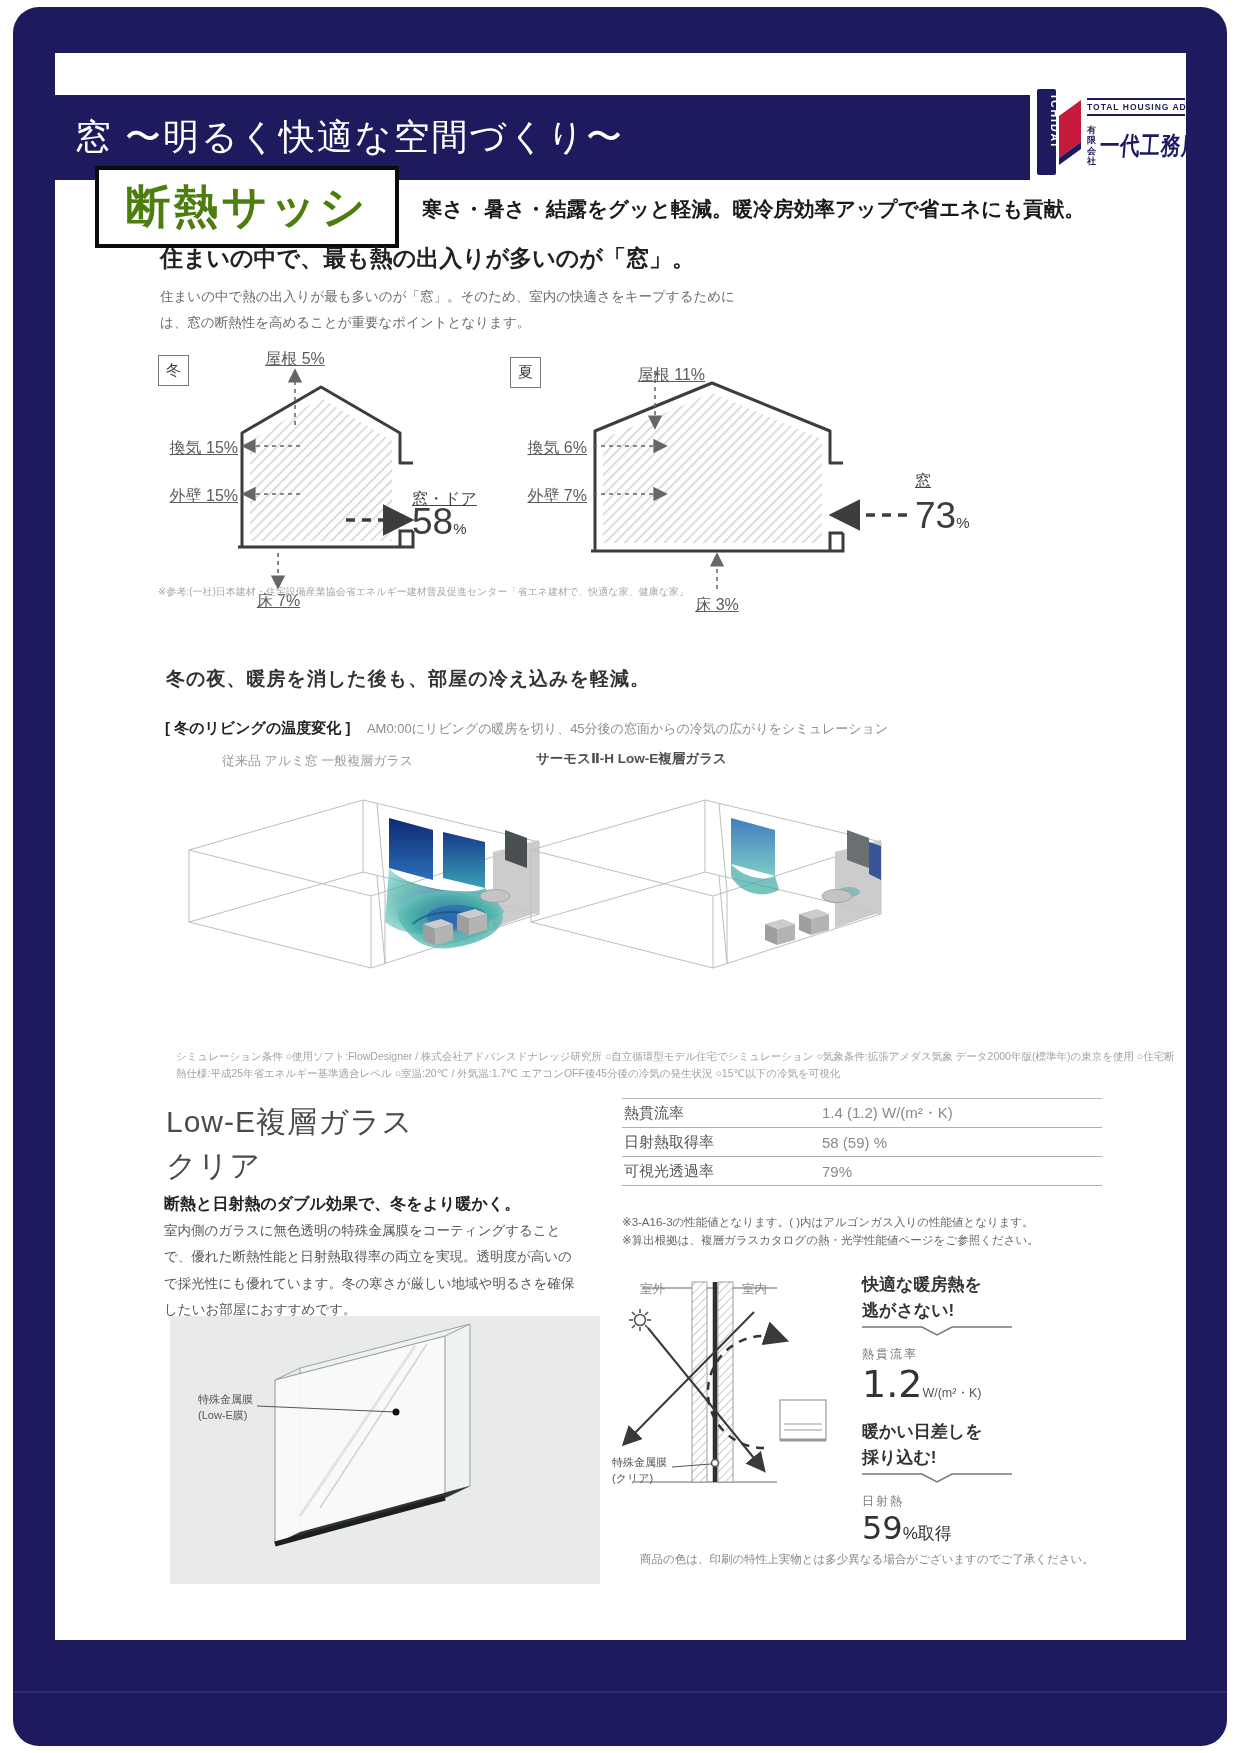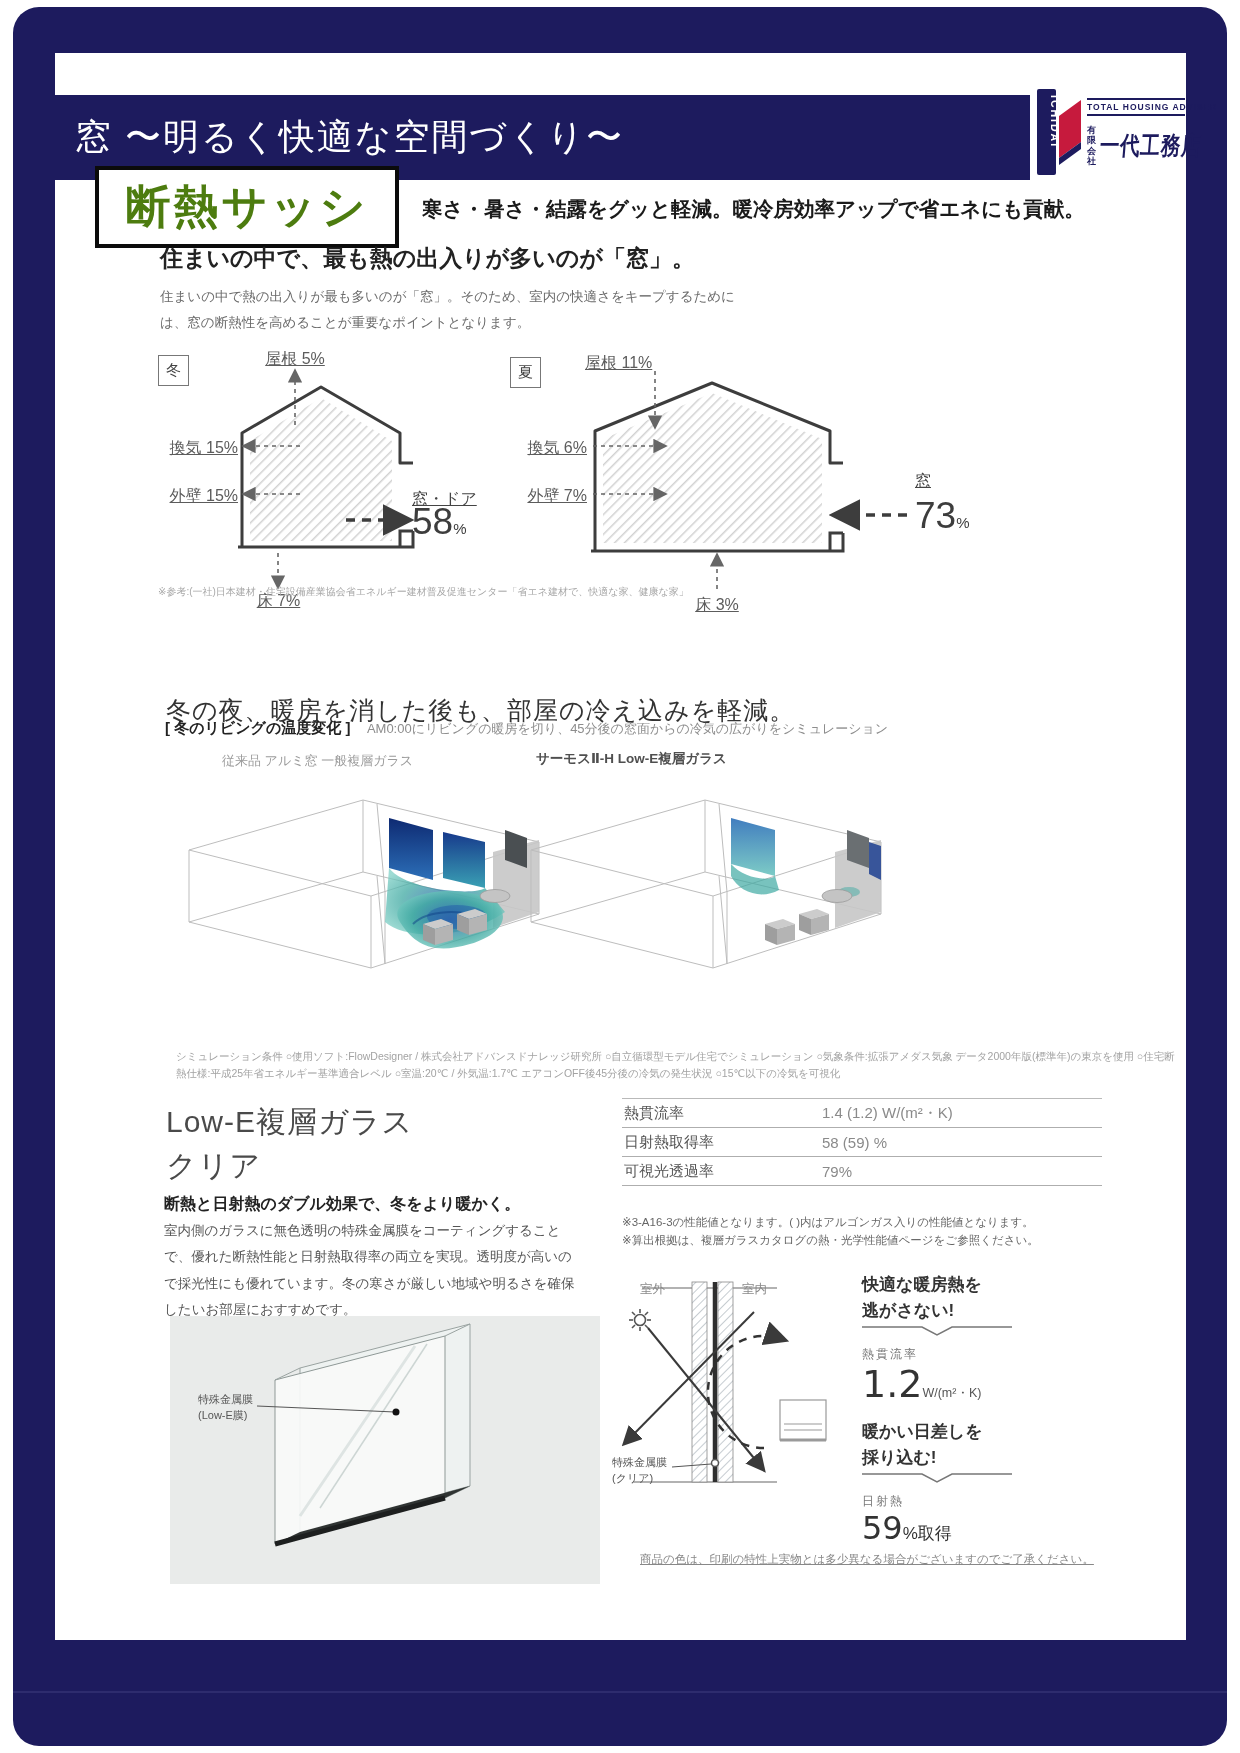--- a/index.html
+++ b/index.html
@@ -23,21 +23,21 @@
   .badge span{font-size:45px;font-weight:800;color:#4d7c0f;letter-spacing:3px;}
   .tagline{left:347px;top:142px;font-size:20.5px;font-weight:700;color:#1a1a1a;white-space:nowrap;margin-left:20px;}
   .h1{left:105px;top:190px;font-size:23px;font-weight:700;color:#222;white-space:nowrap;}
   .p1{left:105px;top:231px;width:600px;font-size:13.5px;color:#6b6b6b;line-height:1.95;}
   .diag-label{font-size:16px;color:#5c5c5c;white-space:nowrap;text-decoration:underline;}
   .season{width:29px;height:29px;border:1.5px solid #777;display:flex;align-items:center;justify-content:center;
        font-size:15px;color:#444;}
   .bignum{font-size:37px;color:#3d3d3d;font-weight:500;line-height:1;white-space:nowrap;}
   .bignum .pct{font-size:15px;font-weight:400;}
   .src-note{left:103px;top:532px;font-size:10px;color:#a8a8a8;white-space:nowrap;}
-  .h2{left:111px;top:641px;font-size:25px;font-weight:400;color:#333;letter-spacing:1px;white-space:nowrap;}
+  .h2{left:111px;top:613px;font-size:19px;font-weight:700;color:#333;letter-spacing:1px;white-space:nowrap;}
   .simlab{left:102px;top:666px;white-space:nowrap;padding-left:8px;}
   .simlab b{font-size:15px;color:#222;}
   .simlab span{font-size:13px;color:#8d8d8d;margin-left:12px;}
   .cap-l{left:167px;top:699px;font-size:13px;color:#9b9b9b;white-space:nowrap;}
   .cap-r{left:481px;top:697px;font-size:13.5px;color:#4f4f4f;font-weight:600;white-space:nowrap;}
   .cond{left:121px;top:995px;width:1005px;font-size:10.5px;color:#a3a3a3;line-height:1.6;}
   .lowe-t{left:111px;top:1047px;font-size:30px;color:#4a4a4a;letter-spacing:1px;line-height:1.45;}
   .lowe-lead{left:109px;top:1141px;font-size:16px;font-weight:700;color:#222;white-space:nowrap;}
   .lowe-body{left:109px;top:1165px;width:412px;font-size:13.5px;color:#555;line-height:1.95;}
   .spec{left:567px;top:1045px;width:480px;}
@@ -50,21 +50,21 @@
   .film-lab{font-size:11px;color:#555;line-height:1.45;}
   .xs-lab{font-size:12.5px;color:#8a8a8a;white-space:nowrap;}
   .benefits{left:807px;top:1219px;width:170px;text-align:left;}
   .ben-t{font-size:17px;font-weight:700;color:#333;line-height:1.5;}
   .met-lab{font-size:12px;color:#777;letter-spacing:2px;margin-top:5px;}
   .met-val{color:#333;line-height:1;margin-top:2px;white-space:nowrap;}
   .met-val .v{font-size:38px;font-family:"DejaVu Sans",sans-serif;}
   .met-val .u{font-size:12.5px;color:#555;}
   .met-val2 .v{font-size:32px;}
   .met-val2 .u{font-size:17px;color:#333;}
-  .disclaimer{left:585px;top:1499px;font-size:11.5px;color:#888;white-space:nowrap;text-decoration:underline;}
+  .disclaimer{left:585px;top:1499px;font-size:11.5px;color:#888;white-space:nowrap;}
   .bottom-line{left:0px;top:1691px;width:1214px;height:2px;background:#3b3979;opacity:.6;}
 </style>
 </head>
 <body>
 
 <div class="abs frame"></div>
 <div class="abs bottom-line" style="left:13px;"></div>
 
 <div class="abs inner">
 
@@ -149,21 +149,21 @@
       <path d="M140,206 L140,86 L257,38 L375,86 L375,118 L388,118" fill="none" stroke="#3d3d3d" stroke-width="3" stroke-linejoin="round"></path>
       <path d="M388,188 L375,188 L375,206" fill="none" stroke="#3d3d3d" stroke-width="3"></path>
       <path d="M136,206 L388,206 L388,188" fill="none" stroke="#3d3d3d" stroke-width="3"></path>
       <path d="M200,26 L200,80" stroke="#666" stroke-width="1.6" stroke-dasharray="4 4" marker-end="url(#as)"></path>
       <path d="M138,101 L208,101" stroke="#666" stroke-width="1.6" stroke-dasharray="4 4" marker-end="url(#as)"></path>
       <path d="M138,149 L208,149" stroke="#666" stroke-width="1.6" stroke-dasharray="4 4" marker-end="url(#as)"></path>
       <path d="M262,244 L262,212" stroke="#666" stroke-width="1.6" stroke-dasharray="4 4" marker-end="url(#as)"></path>
       <path d="M452,170 L384,170" stroke="#3d3d3d" stroke-width="3.5" stroke-dasharray="9 7" marker-end="url(#asB)"></path>
     </svg>
     <div class="abs season" style="left:55px;top:12px">夏</div>
-    <span class="abs diag-label" style="left:130px;top:8px;width:120px;text-align:left">屋根 11%</span>
+    <span class="abs diag-label" style="left:130px;top:20px;width:120px;text-align:right">屋根 11%</span>
     <span class="abs diag-label" style="left:58px;top:93px;width:74px;text-align:right">換気 6%</span>
     <span class="abs diag-label" style="left:58px;top:141px;width:74px;text-align:right">外壁 7%</span>
     <span class="abs diag-label" style="left:460px;top:126px;color:#444">窓</span>
     <span class="abs bignum" style="left:460px;top:152px"><span>73</span><span class="pct">%</span></span>
     <span class="abs diag-label" style="left:222px;top:250px;width:80px;text-align:center">床 3%</span>
   </div>
 
   <div class="abs src-note">※参考:(一社)日本建材・住宅設備産業協会省エネルギー建材普及促進センター「省エネ建材で、快適な家、健康な家」</div>
 
   <div class="abs h2">冬の夜、暖房を消した後も、部屋の冷え込みを軽減。</div>

